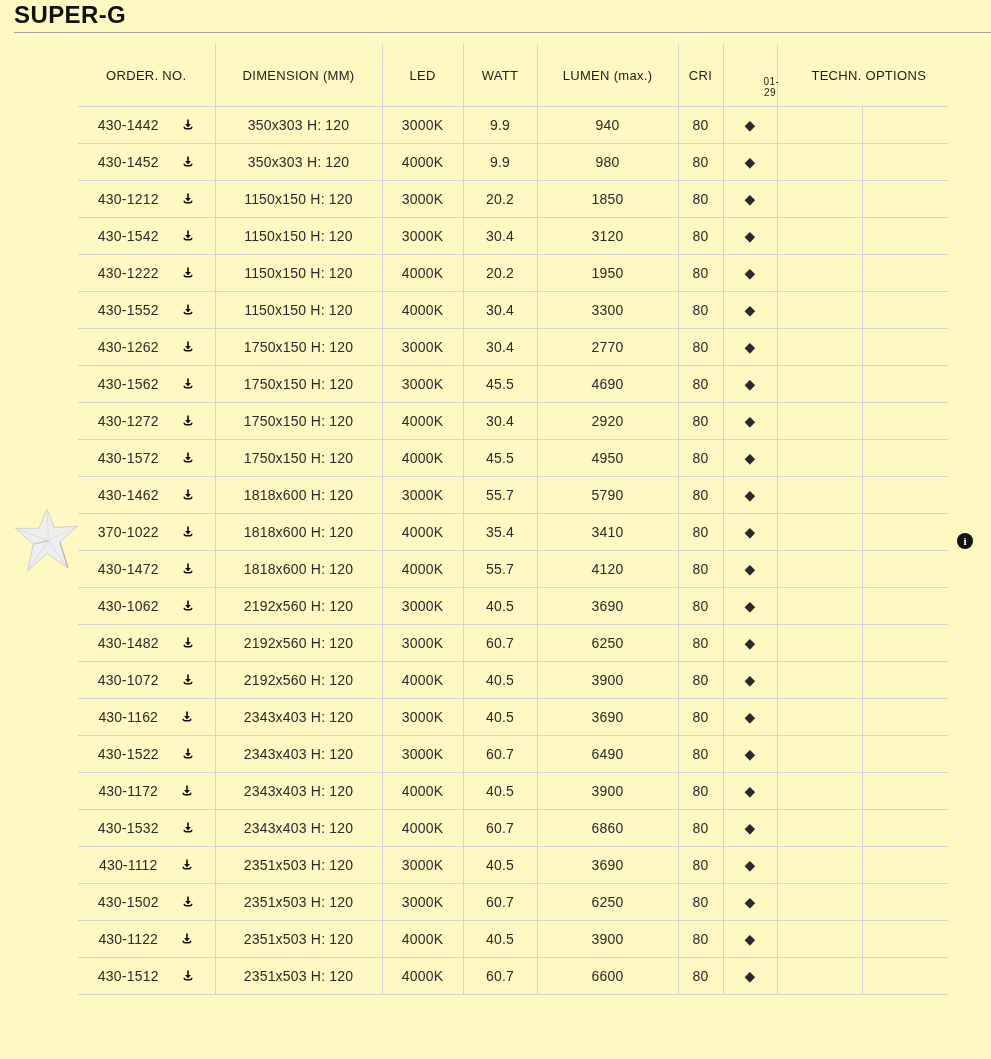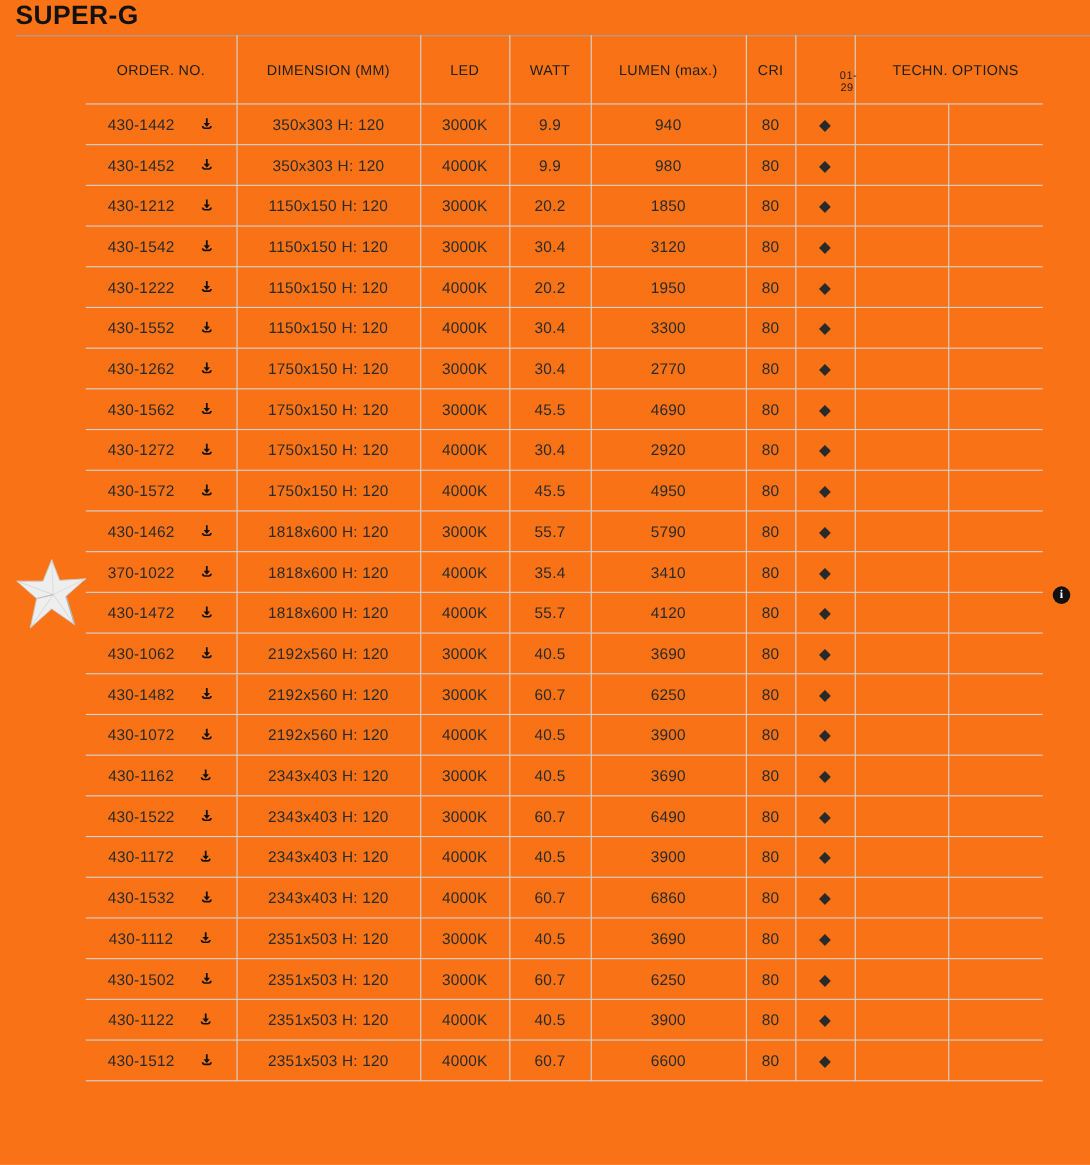--- a/index.html
+++ b/index.html
@@ -1,33 +1,33 @@
 <!DOCTYPE html>
 <html><head>
 <meta charset="utf-8">
 <style>
   html,body { margin:0; padding:0; background:#ffffff; }
   .page {
     position:relative;
     width:991px; height:1059px;
-    background:#f97316;
+    background:#fef9c3;
     font-family:"Liberation Sans", sans-serif;
     color:#1d1d1b;
     overflow:hidden;
   }
   .page-title {
     position:absolute; left:14px; top:1px;
     font-size:24px; font-weight:bold; letter-spacing:.4px; color:#111;
   }
   .title-rule {
     position:absolute; left:14px; top:32px; width:977px; height:1px;
     background:#a3a3a3;
   }
   table.catalog {
-    position:absolute; left:78px; top:32px;
+    position:absolute; left:78px; top:44px;
     border-collapse:collapse; table-layout:fixed;
     width:870px;
   }
   .catalog th {
     height:54px;
     font-size:13px; font-weight:400; letter-spacing:.3px;
     color:#1d1d1b; text-align:center; vertical-align:middle;
     border:1px solid #d4d4d4; border-top:none;
     padding:0;
   }

